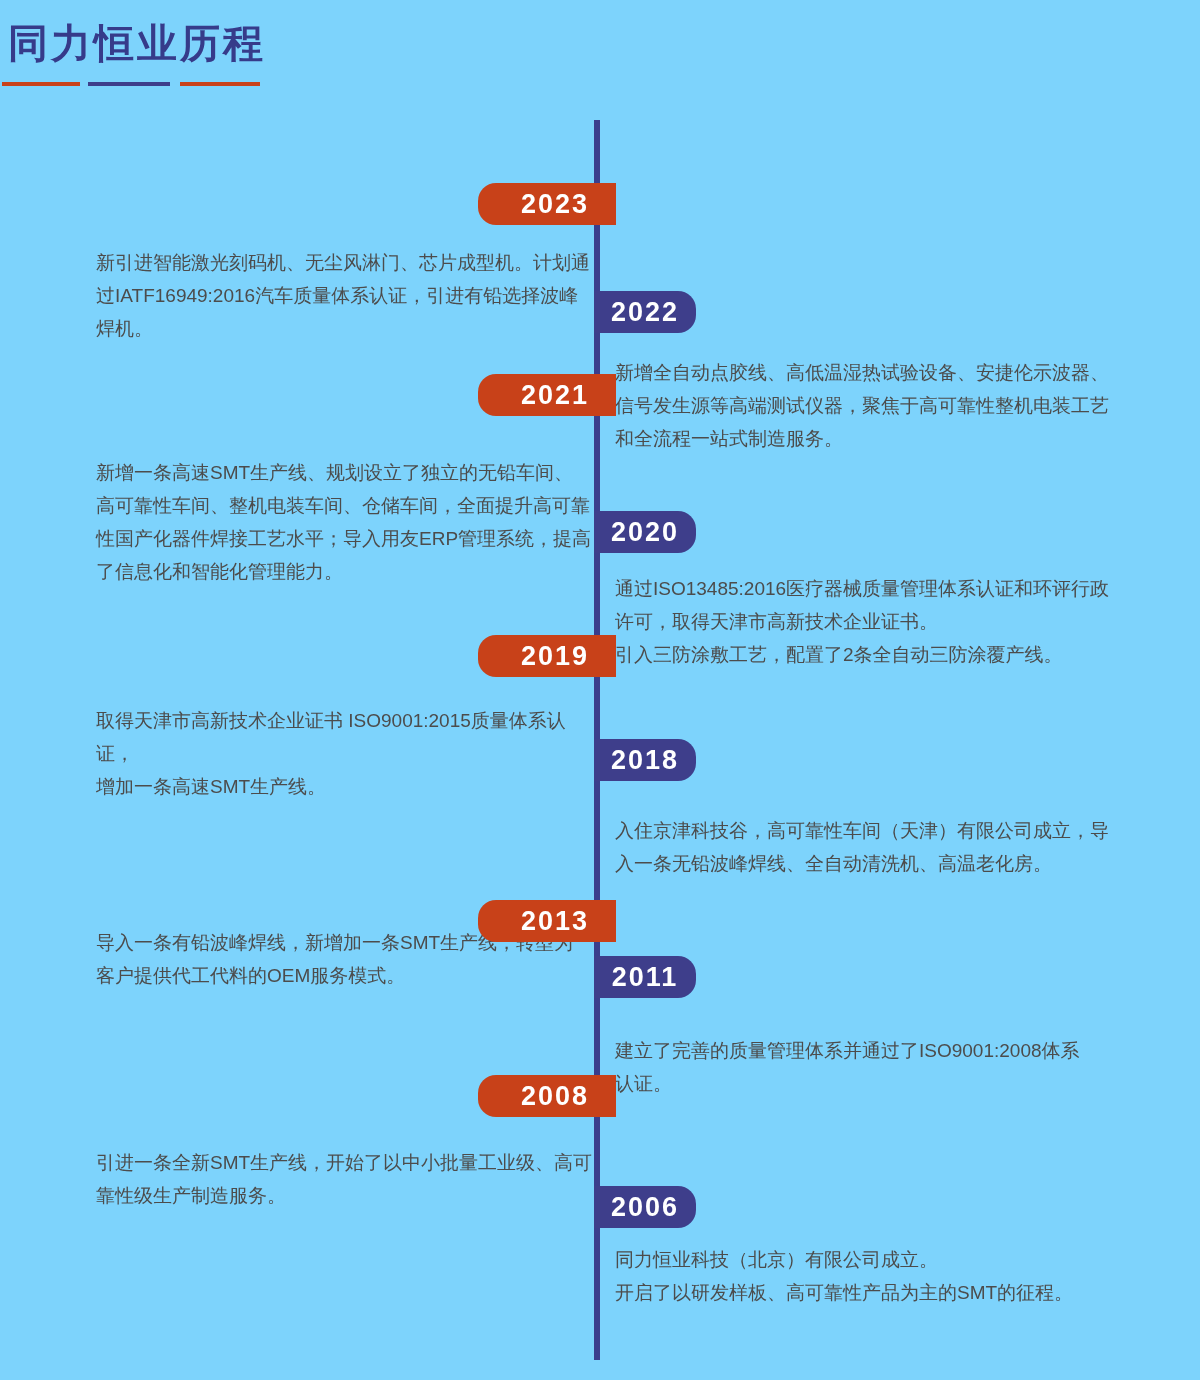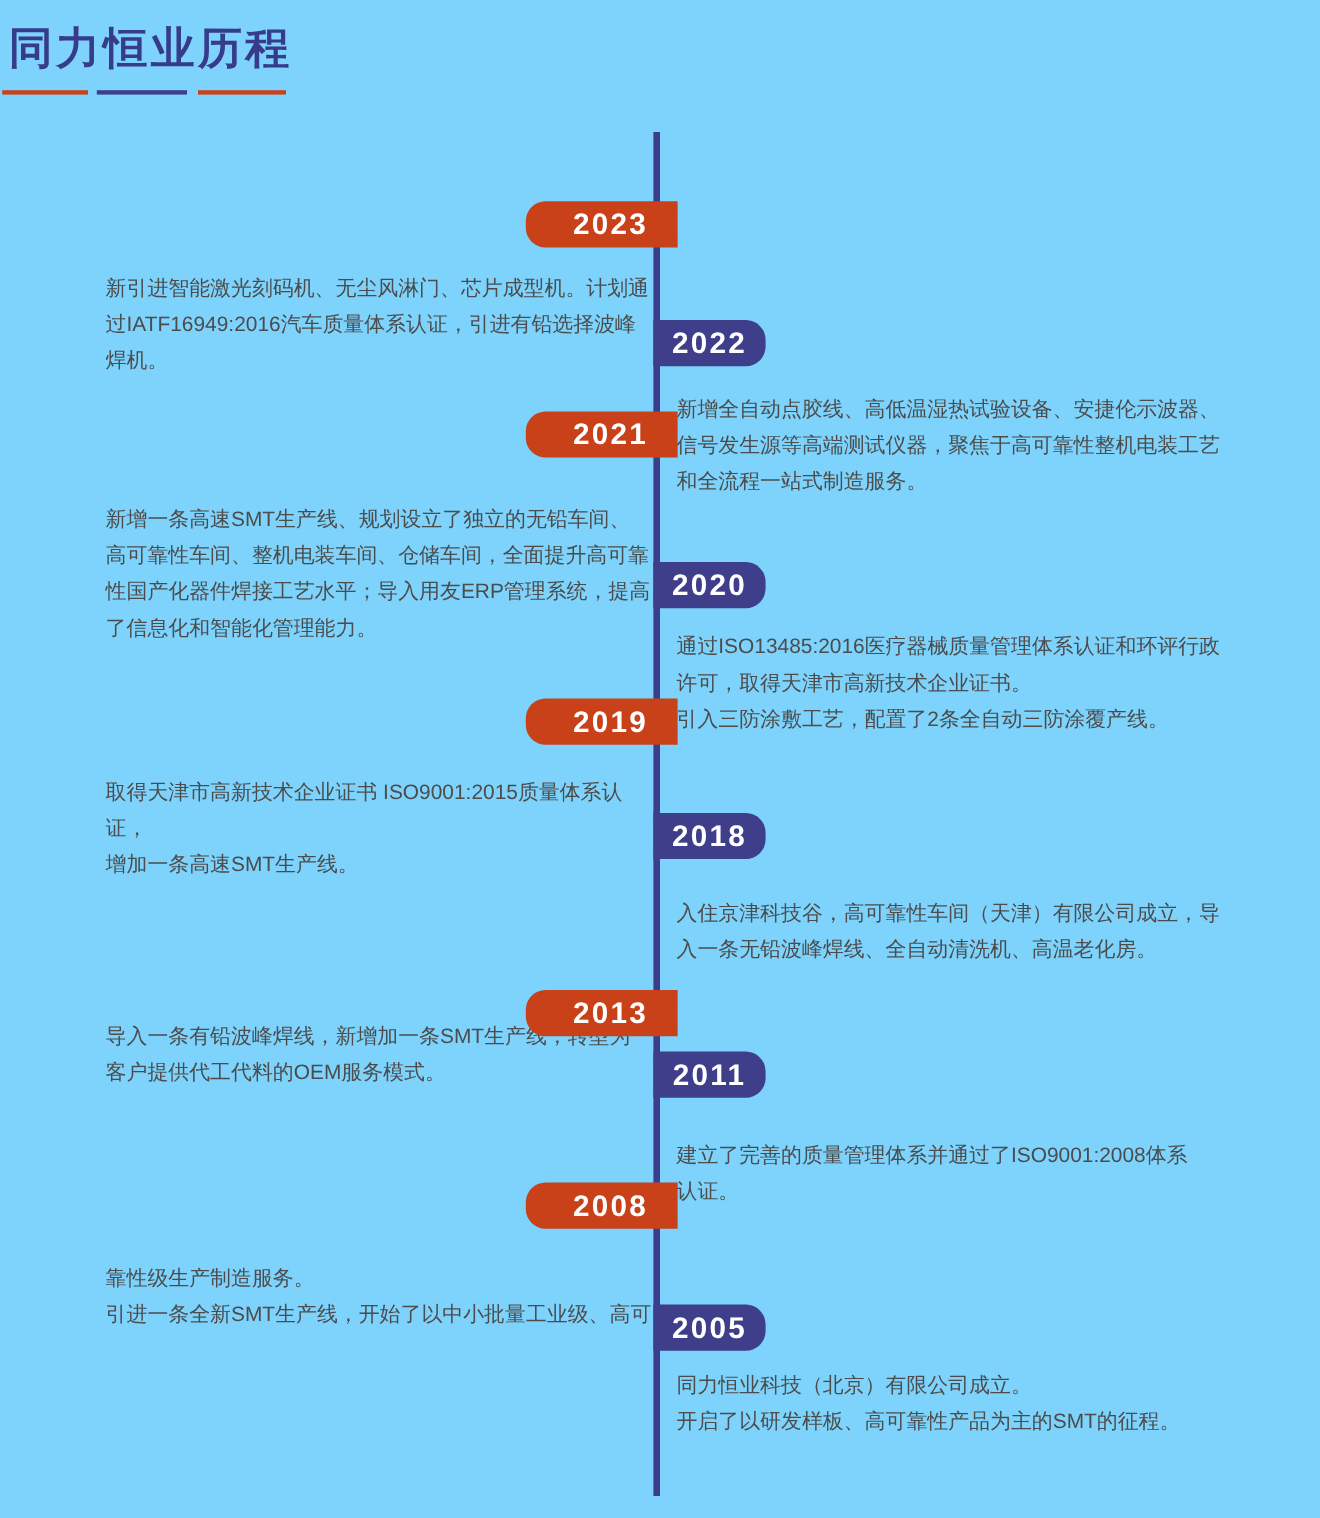--- a/index.html
+++ b/index.html
@@ -99,23 +99,23 @@
     </div>
 
   <div class="badge right" style="top:956px">2011</div>
   <div class="desc right" style="top:1034px">
       <div>建立了完善的质量管理体系并通过了ISO9001:2008体系</div>
       <div>认证。</div>
     </div>
 
   <div class="badge left" style="top:1075px">2008</div>
   <div class="desc left" style="top:1146px">
+      <div>引进一条全新SMT生产线，开始了以中小批量工业级、高可</div>
       <div>靠性级生产制造服务。</div>
-      <div>引进一条全新SMT生产线，开始了以中小批量工业级、高可</div>
     </div>
 
-  <div class="badge right" style="top:1186px">2005</div>
+  <div class="badge right" style="top:1186px">2006</div>
   <div class="desc right" style="top:1243px">
       <div>同力恒业科技（北京）有限公司成立。</div>
       <div>开启了以研发样板、高可靠性产品为主的SMT的征程。</div>
     </div>
 
 </div>
 
 </body></html>

